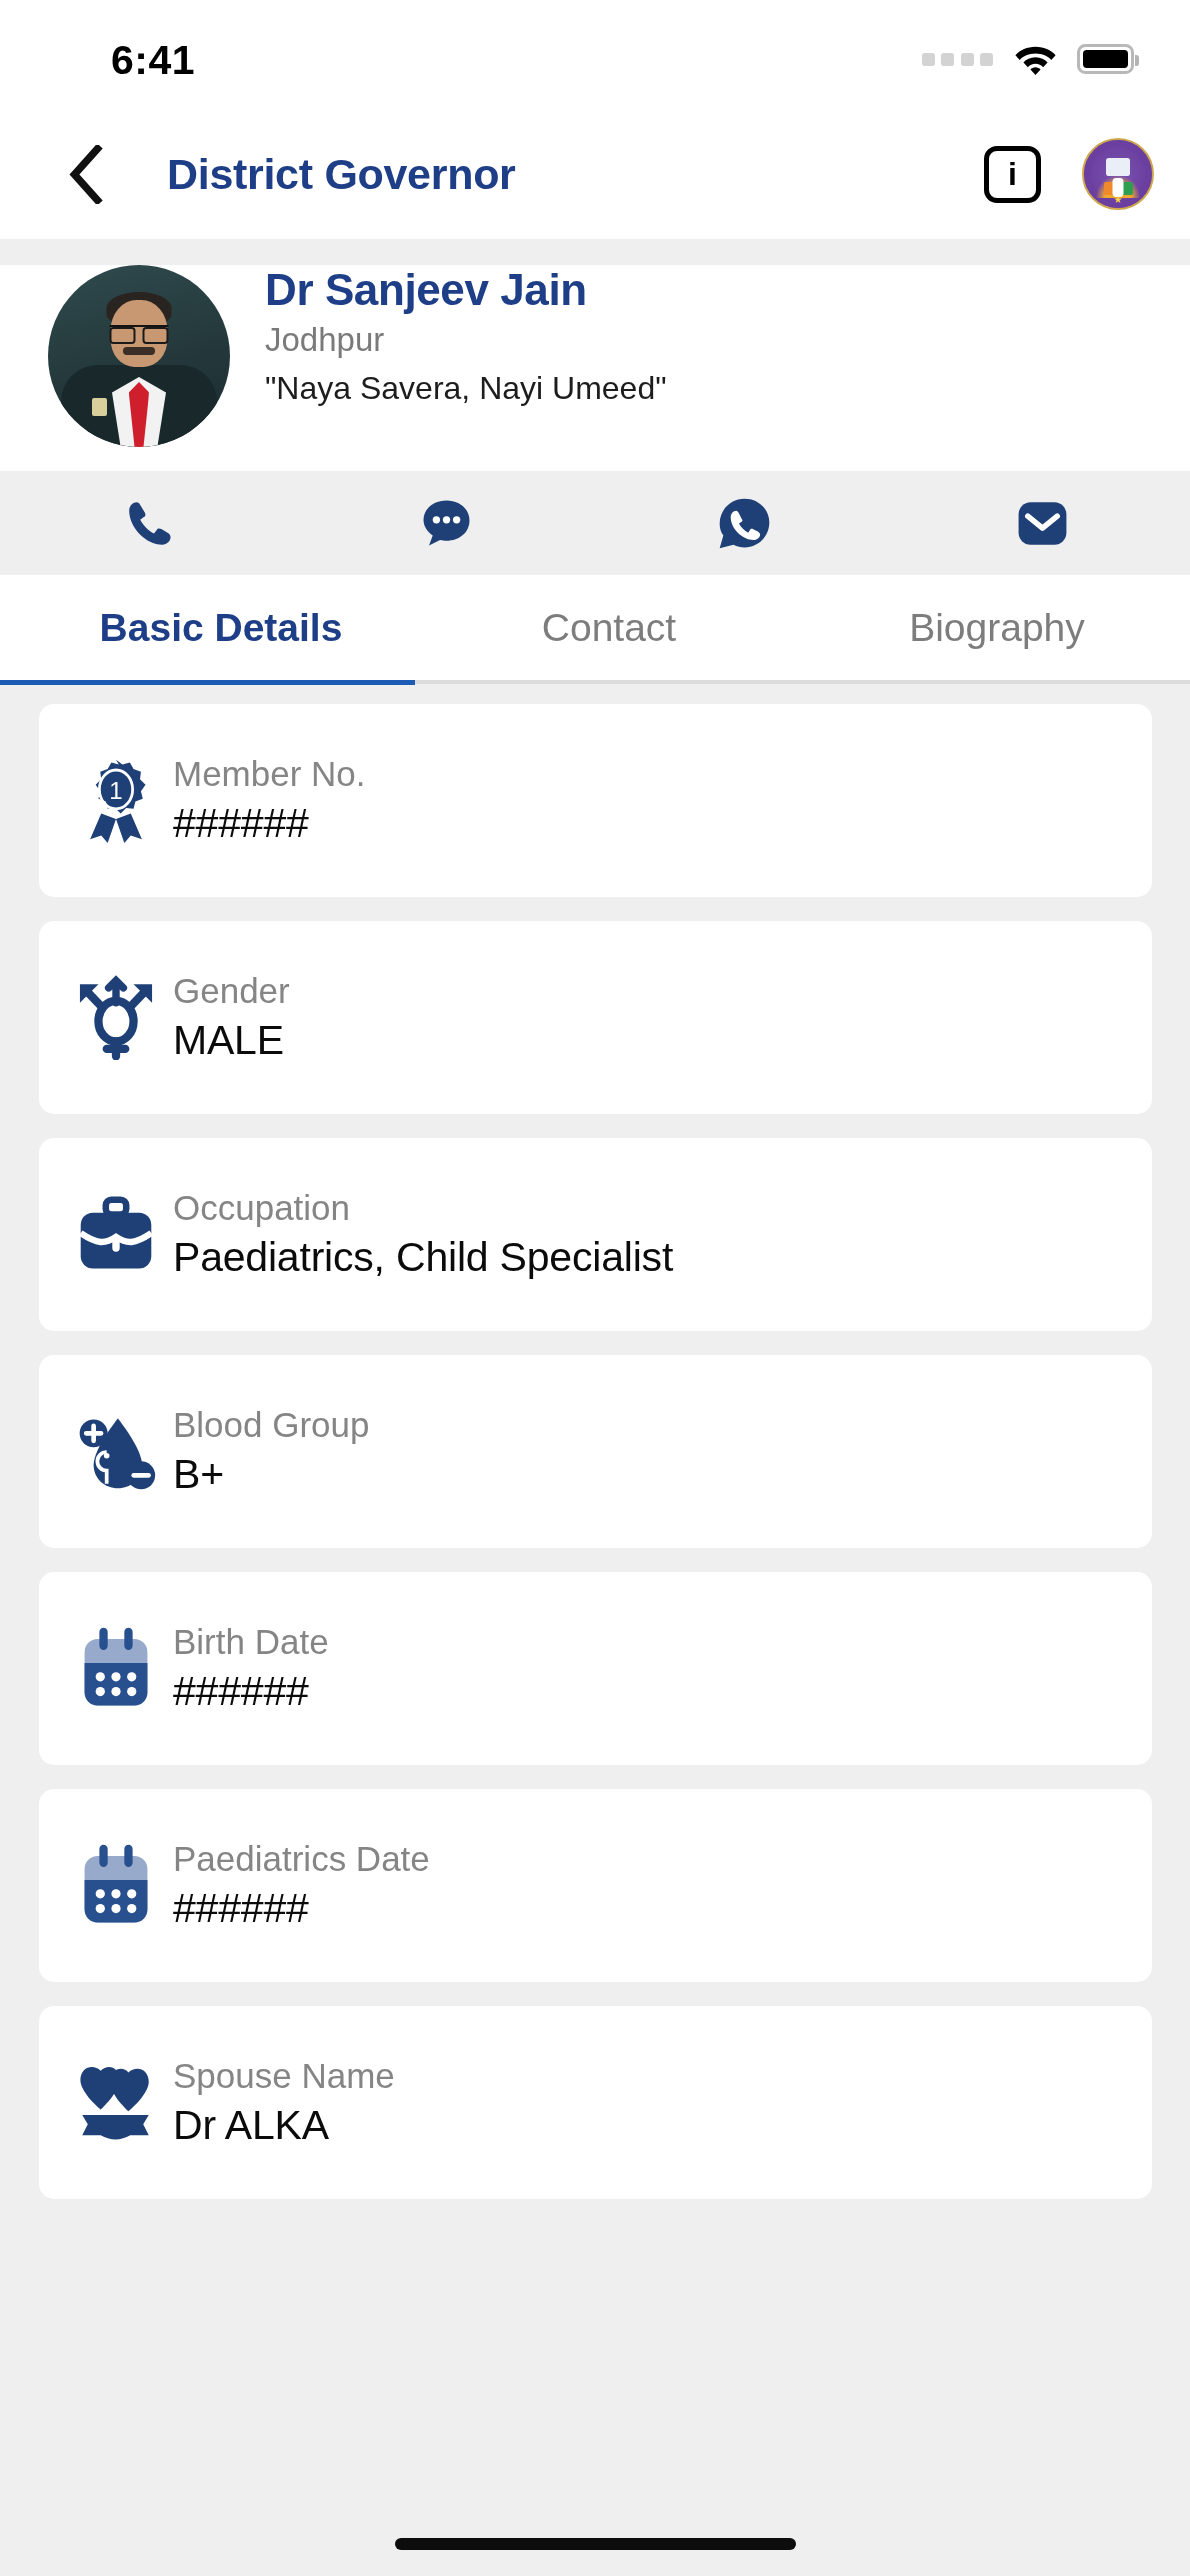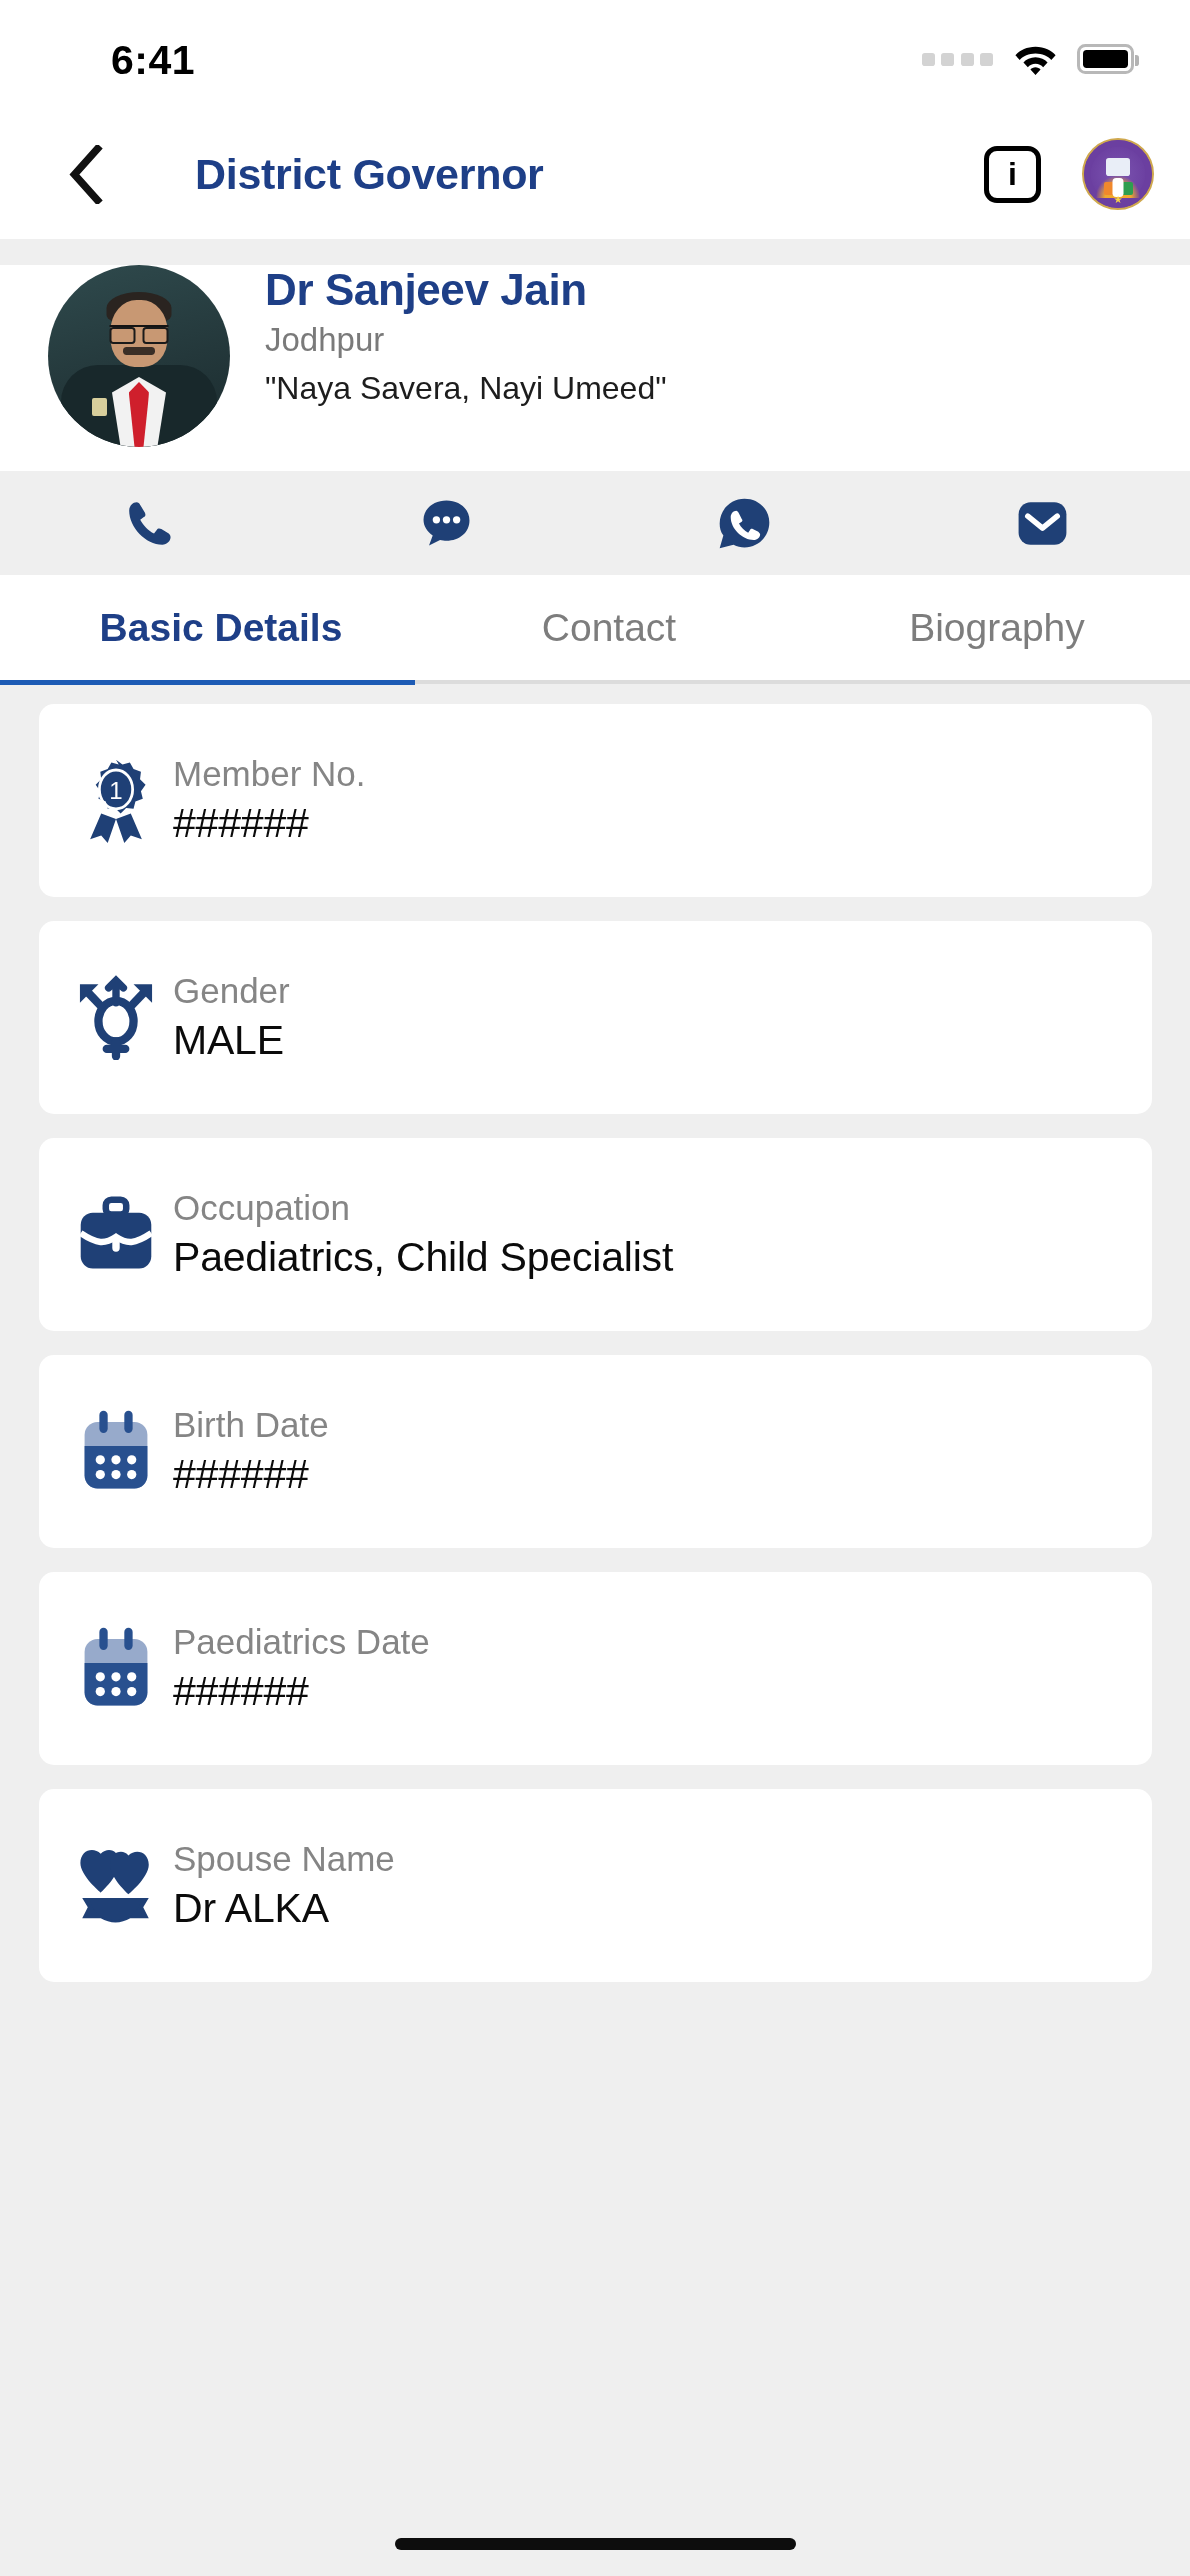--- a/index.html
+++ b/index.html
@@ -31,21 +31,21 @@
   .battery i { display:block; width:100%; height:100%; background:#000; border-radius:3.7px; }
 
   
   .navbar {
     height:130px; flex:0 0 130px; background:#fff;
     display:flex; align-items:center; padding:0 37px 0 56px; position:relative;
   }
   .back-btn { width:59px; height:59px; display:flex; align-items:center; justify-content:center; cursor:pointer; }
   .nav-title {
     font-size:43px; font-weight:bold; color:#1e3f87; letter-spacing:-0.3px;
-    margin-left:80px; flex:1;
+    margin-left:52px; flex:1;
   }
   .nav-actions { display:flex; align-items:center; gap:41px; }
   .info-btn {
     width:57px; height:57px; border:5.6px solid #000; border-radius:13px;
     display:flex; align-items:center; justify-content:center;
     font-size:32px; font-weight:bold; color:#000; cursor:pointer;
   }
   .club-logo {
     width:72px; height:72px; border-radius:50%;
     background:radial-gradient(circle at 50% 50%, #7b54b0 0%, #6b3fa0 62%, #6b3fa0 80%, #c79a3c 82%, #e6c173 100%);
@@ -277,20 +277,37 @@
           <path d="M6 40 C24 52 32 52 44 44 C56 52 64 52 82 40" stroke="#fff" stroke-width="7" fill="none"></path>
           <rect x="40" y="44" width="8" height="16" rx="4" fill="#fff"></rect>
         </svg>
       </div>
       <div class="card-body">
         <div class="card-label">Occupation</div>
         <div class="card-value">Paediatrics, Child Specialist</div>
       </div>
     </div>
 
+    <div class="card">
+      <div class="card-icon">
+        <svg width="82" height="82" viewBox="0 0 88 88">
+          <path d="M46 8 C46 8 20 40 20 58 C20 73 32 83 46 83 C60 83 72 73 72 58 C72 40 46 8 46 8z" fill="#1f4076"></path>
+          <path d="M34 44 a10 10 0 0 0 0 20 l0 14" stroke="#fff" stroke-width="4" fill="none"></path>
+          <circle cx="34" cy="48" r="3" fill="#fff"></circle>
+          <circle cx="20" cy="24" r="15" fill="#1f4076"></circle>
+          <path d="M20 16 v16 M12 24 h16" stroke="#fff" stroke-width="5" stroke-linecap="round"></path>
+          <circle cx="71" cy="69" r="15" fill="#1f4076"></circle>
+          <path d="M63 69 h16" stroke="#fff" stroke-width="5" stroke-linecap="round"></path>
+        </svg>
+      </div>
+      <div class="card-body">
+        <div class="card-label">Blood Group</div>
+        <div class="card-value">B+</div>
+      </div>
+    </div>
 
     <div class="card">
       <div class="card-icon">
         <svg width="78" height="85" viewBox="0 0 84 92">
           <rect x="8" y="14" width="68" height="72" rx="14" fill="#97aacb"></rect>
           <path d="M8 40 h68 v32 a14 14 0 0 1 -14 14 H22 a14 14 0 0 1 -14 -14 z" fill="#28508f"></path>
           <rect x="24" y="2" width="9" height="24" rx="4.5" fill="#28508f"></rect>
           <rect x="51" y="2" width="9" height="24" rx="4.5" fill="#28508f"></rect>
           <circle cx="25" cy="55" r="5" fill="#fff"></circle>
             <circle cx="42" cy="55" r="5" fill="#fff"></circle>

